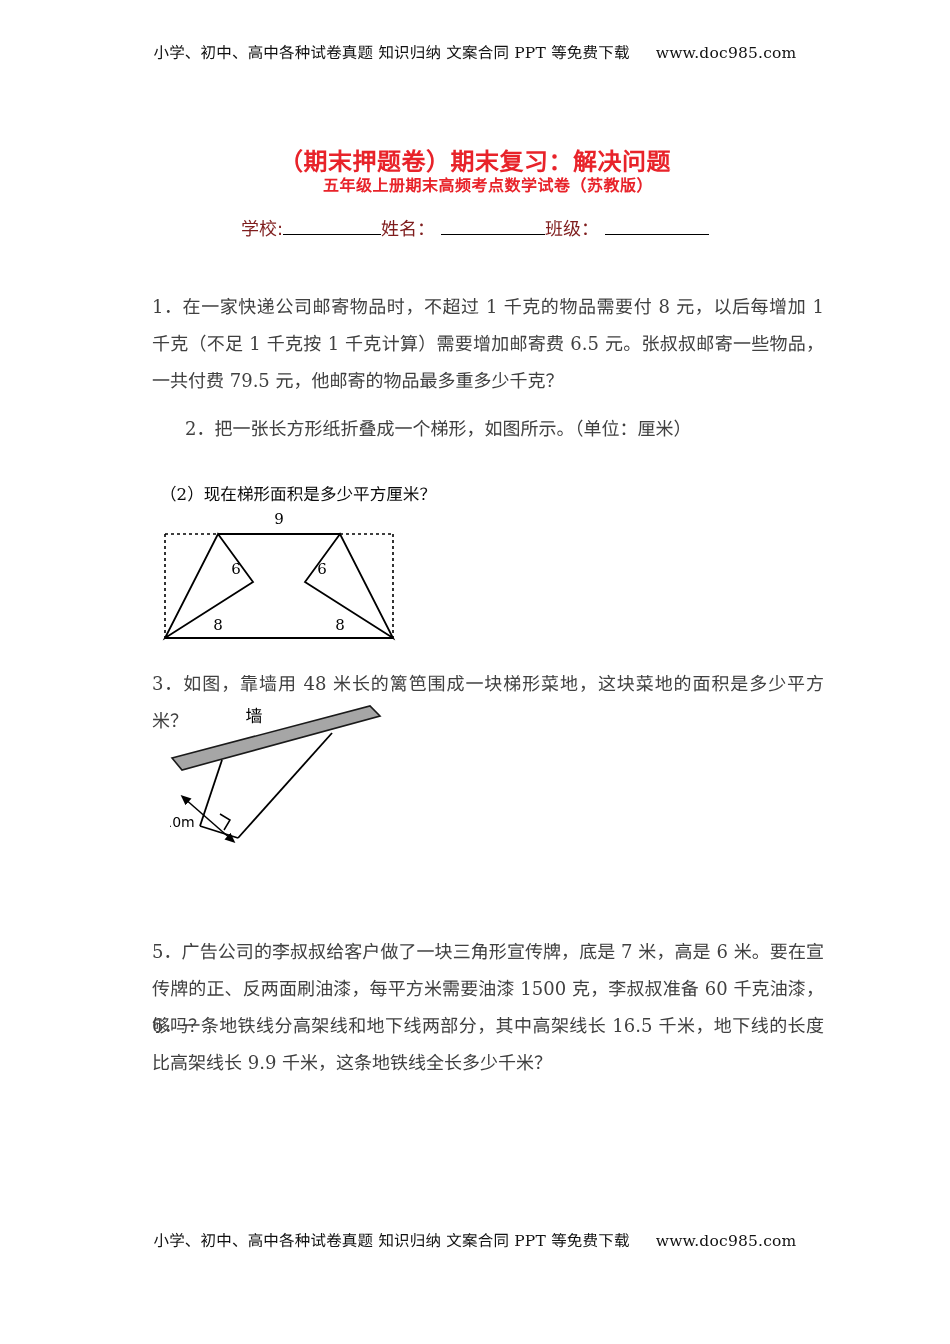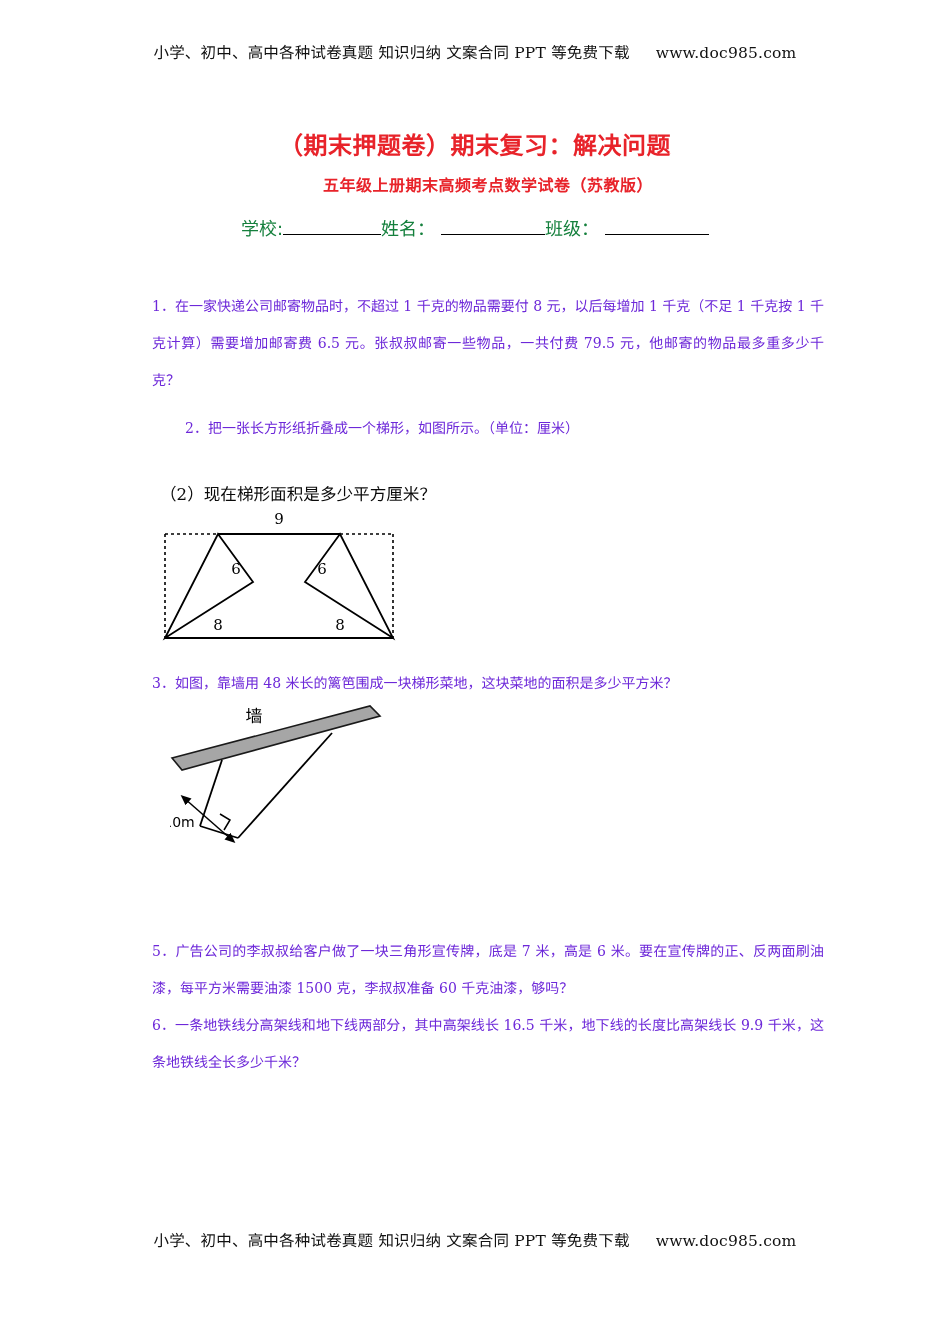--- a/index.html
+++ b/index.html
@@ -50,62 +50,62 @@
     position: absolute;
     left: 0;
     width: 950px;
     text-align: center;
     color: #e8232a;
     font-weight: bold;
     font-family: "DejaVu Sans", "Liberation Sans", sans-serif;
     white-space: nowrap;
   }
   #title-line1 {
-    top: 126px;
+    top: 142px;
     font-size: 24px;
     letter-spacing: 0.5px;
   }
   #title-line2 {
     top: 172px;
     font-size: 16px;
     letter-spacing: 0.5px;
     padding-left: 13px;
   }
 
   #info-line {
     position: absolute;
     top: 214px;
     left: 0;
     width: 950px;
     text-align: center;
     font-size: 18px;
     font-family: "DejaVu Sans", "Liberation Sans", sans-serif;
-    color: #15803d;
+    color: #7f1d1d;
     white-space: nowrap;
   }
   #info-line .blank {
     display: inline-block;
     border-bottom: 1.4px solid #000;
     height: 15px;
     vertical-align: baseline;
   }
   #info-line .b1 { width: 98px; }
   #info-line .b2 { width: 104px; }
   #info-line .b3 { width: 104px; }
   #info-line .sp { display: inline-block; width: 6px; }
 
   
   .q {
     position: absolute;
     left: 152px;
     width: 672px;
-    font-size: 14px;
+    font-size: 18px;
     line-height: 37px;
     text-align: justify;
-    color: #6d28d9;
+    color: #404040;
     font-family: "DejaVu Serif", "Liberation Serif", serif;
   }
   .q-sub {
     position: absolute;
     left: 160px;
     width: 664px;
     font-size: 16.6px;
     line-height: 37px;
     color: #0a0a0a;
     font-family: "DejaVu Serif", "Liberation Serif", serif;

